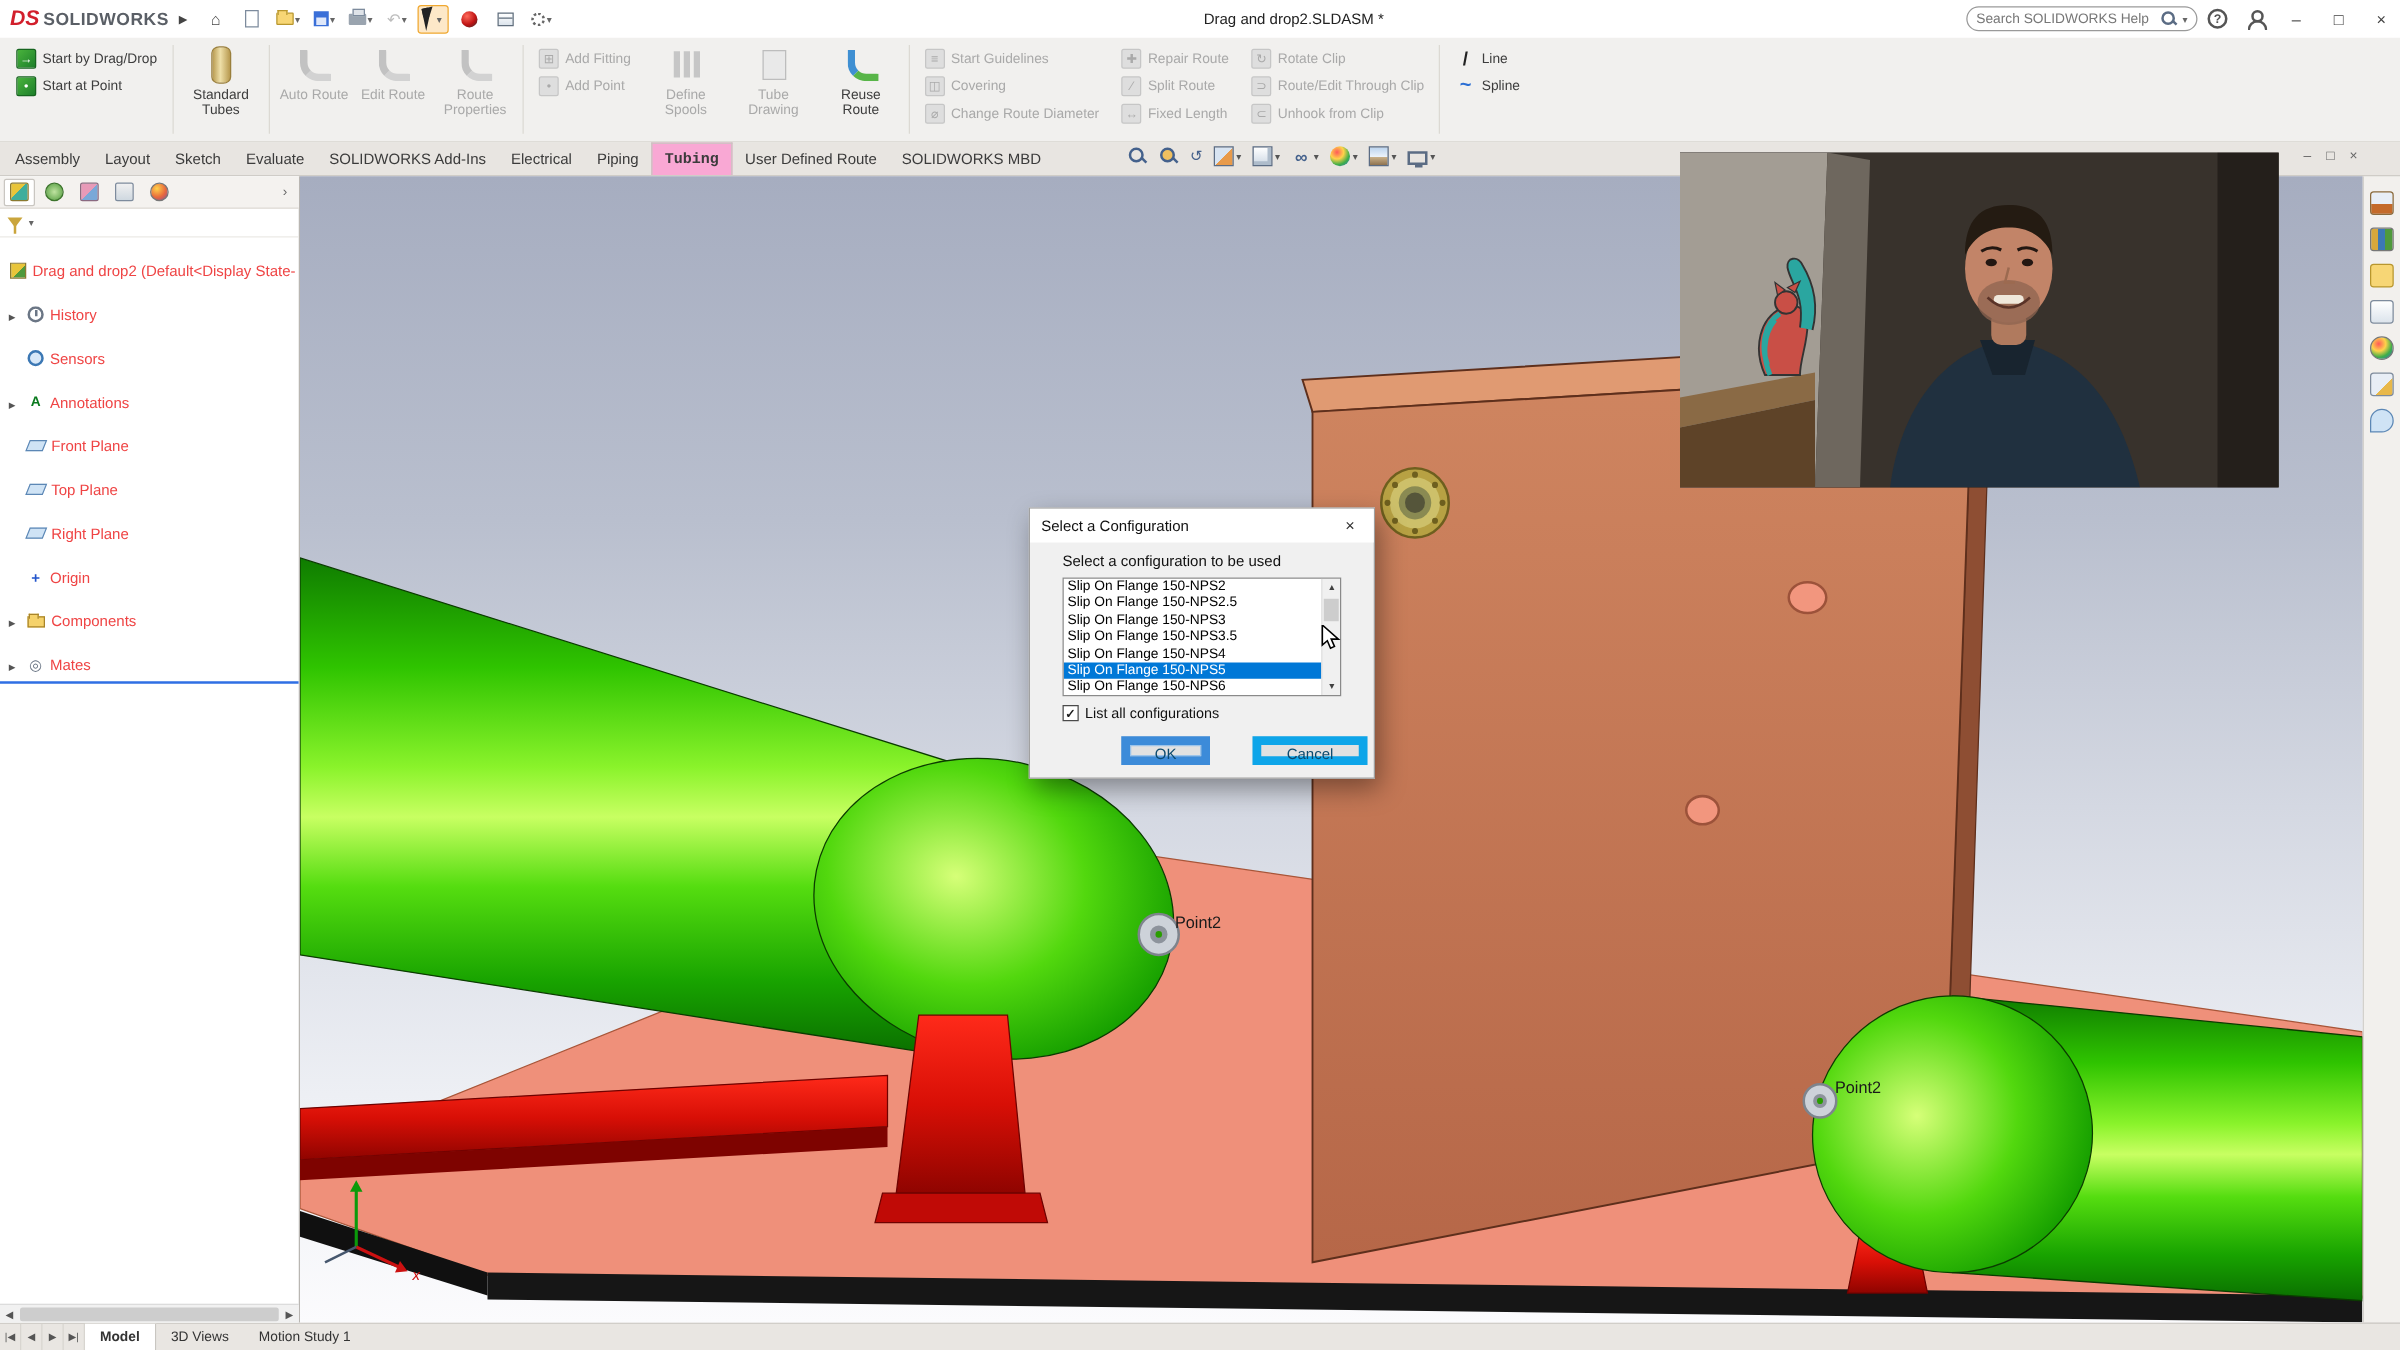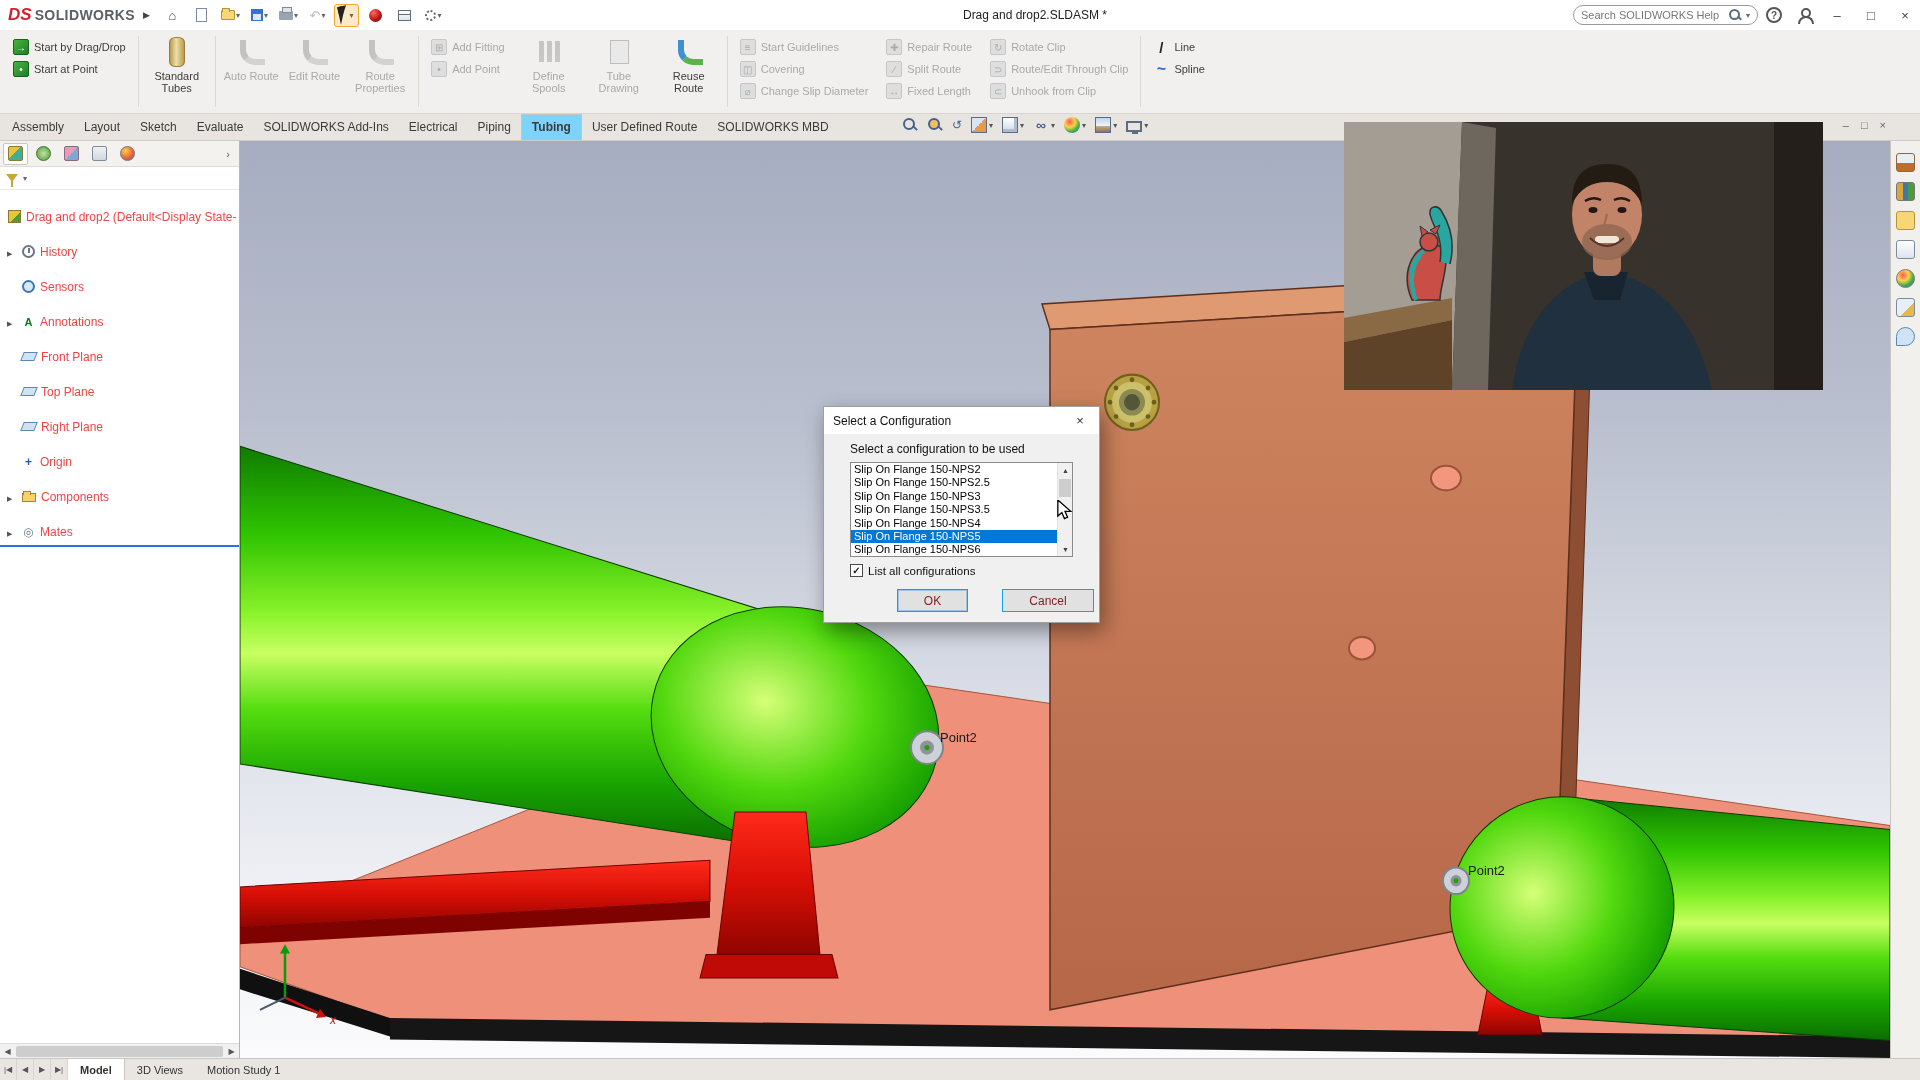--- a/index.html
+++ b/index.html
@@ -59,21 +59,21 @@
   .bi-sheet::before{content:"";position:absolute;left:6px;top:3px;width:17px;height:22px;background:#e9e9e9;border:1px solid #bdbdbd;}
   .si{width:16px;height:16px;border-radius:2px;position:relative;flex:none;display:flex;align-items:center;justify-content:center;font-size:10px;}
   .si.g{background:#dedede;border:1px solid #c6c6c6;color:#aaa;}
   .si-green{background:linear-gradient(135deg,#49b33c,#1d7f2a);color:#fff;border:1px solid #16641f;}
   .si-line{font-size:15px;font-weight:bold;color:#222;}
   .si-spline{font-size:16px;font-weight:bold;color:#2b6fd4;}
 
   
   .tabbar{height:27px;background:#e8e5e1;display:flex;align-items:flex-end;padding-left:2px;position:relative;flex:none;border-bottom:1px solid #cfccc7;}
   .tab{padding:5px 10px 6px;font-size:12px;color:#3b3b3b;white-space:nowrap;}
-  .tab.active{background:#7dd3fc;border:1px solid #c8c5c0;border-bottom:none;font-weight:bold;}
+  .tab.active{background:#f9a8d4;border:1px solid #c8c5c0;border-bottom:none;font-weight:bold;font-family:Liberation Mono, monospace;}
   .headsup{position:absolute;left:902px;top:3px;display:flex;gap:9px;align-items:center;}
   .hicon{display:flex;align-items:center;gap:2px;color:#44618c;}
   .hi{width:16px;height:16px;position:relative;}
   .hi-magfit::before{content:"";position:absolute;left:1px;top:1px;width:8px;height:8px;border:2px solid #44618c;border-radius:50%;}
   .hi-magfit::after{content:"";position:absolute;left:10px;top:10px;width:6px;height:2px;background:#44618c;transform:rotate(45deg);}
   .hi-magarea::before{content:"";position:absolute;left:1px;top:1px;width:8px;height:8px;border:2px solid #44618c;border-radius:50%;background:#f0c060;}
   .hi-magarea::after{content:"";position:absolute;left:10px;top:10px;width:6px;height:2px;background:#44618c;transform:rotate(45deg);}
   .hi-section{background:linear-gradient(135deg,#d8e4f2 50%,#e89a4a 50%);border:1px solid #5b6c84;}
   .hi-cube{background:linear-gradient(#ffffff,#cdd8e4);border:1px solid #5b6c84;box-shadow:inset -3px -3px 0 #aebccb;}
   .hi-glasses{display:flex;align-items:center;justify-content:center;font-size:14px;font-weight:bold;color:#44618c;}
@@ -157,21 +157,21 @@
   .opt.sel{background:#0078d7;color:#fff;}
   .vscroll{position:absolute;right:0;top:0;bottom:0;width:15px;background:#f0f0f0;border-left:1px solid #e0e0e0;}
   .vscroll .up,.vscroll .dn{position:absolute;left:0;width:15px;height:14px;display:flex;align-items:center;justify-content:center;font-size:7px;color:#404040;}
   .vscroll .up{top:0;}
   .vscroll .dn{bottom:0;}
   .vthumb{position:absolute;left:1px;right:1px;top:16px;height:18px;background:#cdcdcd;}
   .dlg-check{margin-top:7px;display:flex;align-items:center;gap:5px;font-size:11.5px;color:#111;}
   .cbx{width:13px;height:13px;background:#fff;border:1px solid #4a4a4a;display:flex;align-items:center;justify-content:center;font-size:10px;color:#1a1a1a;}
   .cbx.checked::before{content:"✓";font-weight:bold;}
   .dlg-btns{margin-top:12px;position:relative;height:23px;}
-  .btn{position:absolute;height:23px;font-size:12px;background:#e1e1e1;border:1px solid #0ea5e9;color:#7f1d1d;}
+  .btn{position:absolute;height:23px;font-size:12px;background:#e1e1e1;border:7px solid #0ea5e9;color:#0c4a6e;}
   .btn.ok{left:47px;width:71px;border-color:#3c8bd9;box-shadow:inset 0 0 0 1px #9cc4ea;}
   .btn.cancel{left:152px;width:92px;}
 
   
   .cursor{position:absolute;left:1056px;top:500px;z-index:9;}
 
   
   .doctabs{height:22px;background:#e9e6e2;display:flex;align-items:stretch;border-top:1px solid #c9c6c1;font-size:11px;flex:none;}
   .vcrb{width:17px;display:flex;align-items:center;justify-content:center;color:#555;font-size:8px;border-right:1px solid #d8d5d0;}
   .dtab{padding:0 12px;display:flex;align-items:center;color:#333;}
@@ -304,21 +304,21 @@
       <div class="rrow dis">
           <span class="si g">≡</span>
           <span>Start Guidelines</span>
         </div>
       <div class="rrow dis">
           <span class="si g">◫</span>
           <span>Covering</span>
         </div>
       <div class="rrow dis">
           <span class="si g">⌀</span>
-          <span>Change Slip Diameter</span>
+          <span>Change Route Diameter</span>
         </div>
     </div>
     <div class="rstack">
       <div class="rrow dis">
           <span class="si g">✚</span>
           <span>Repair Route</span>
         </div>
       <div class="rrow dis">
           <span class="si g">∕</span>
           <span>Split Route</span>

